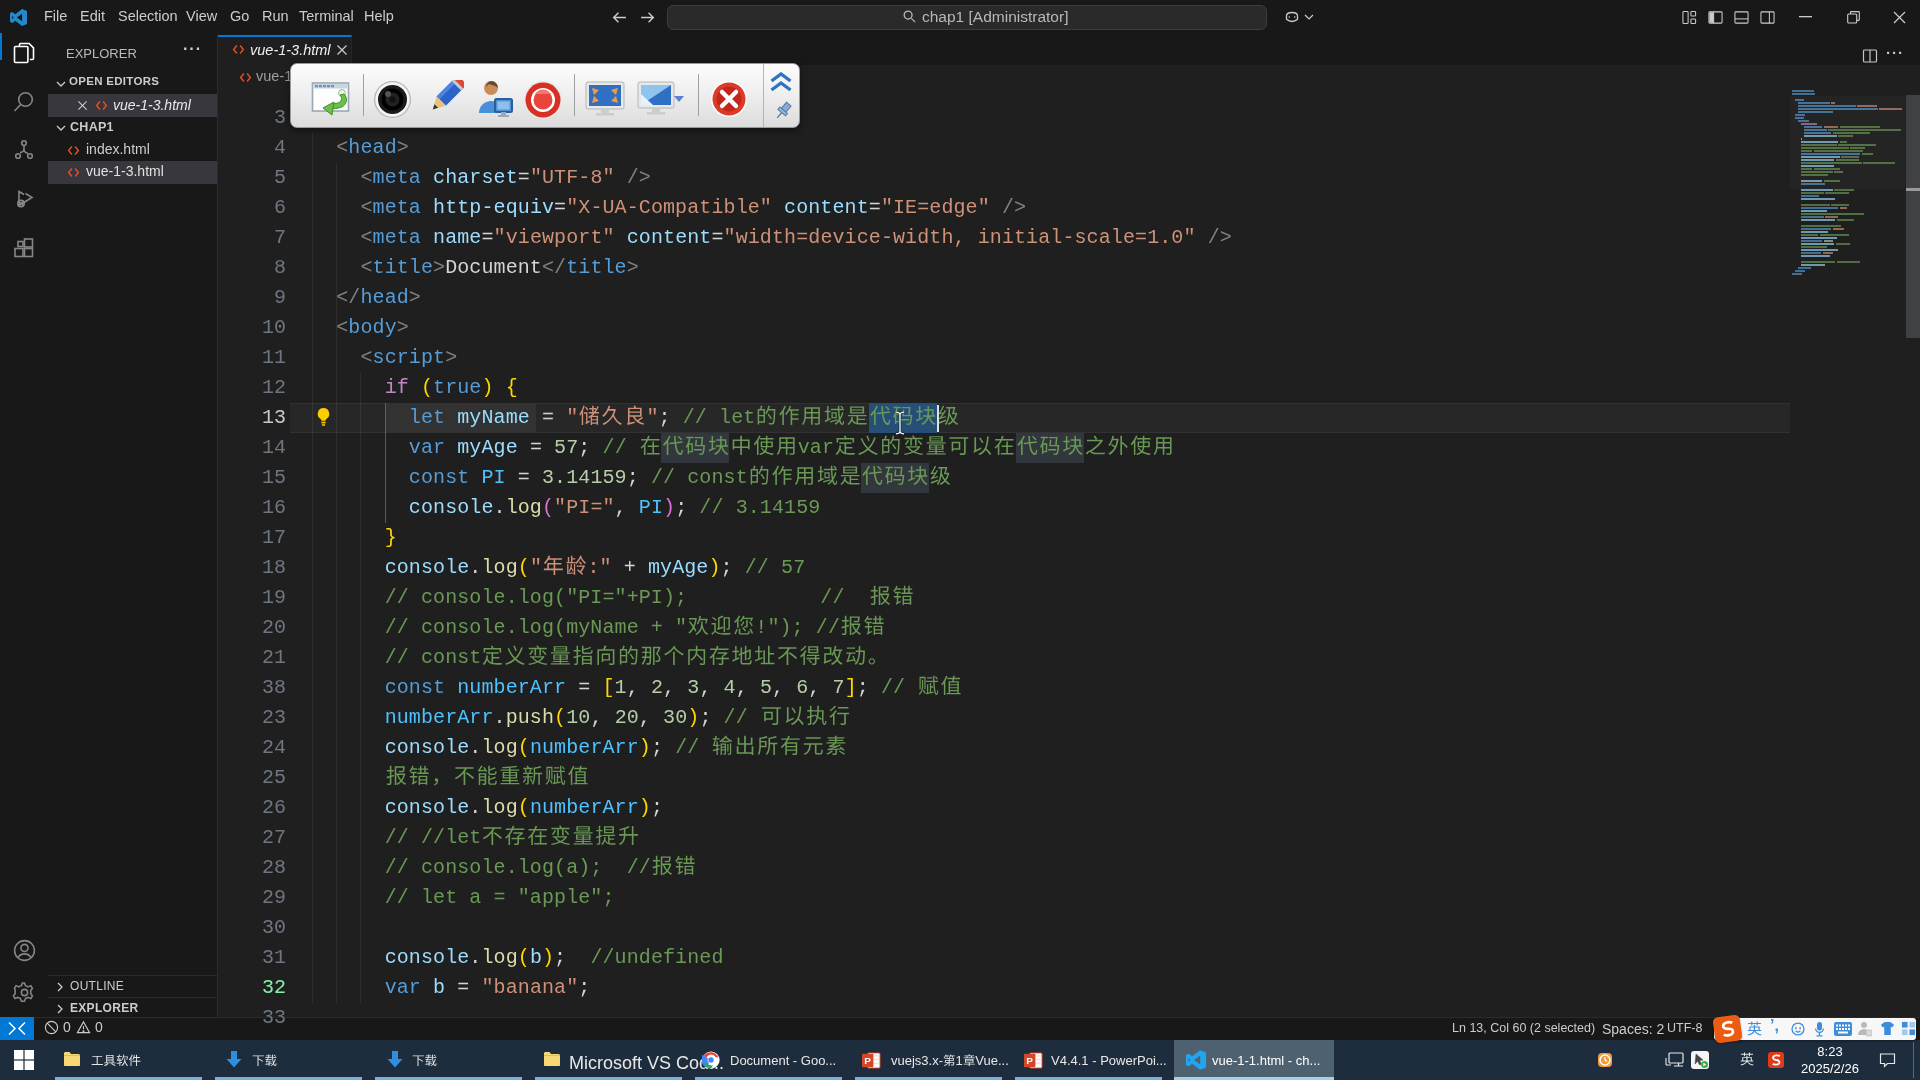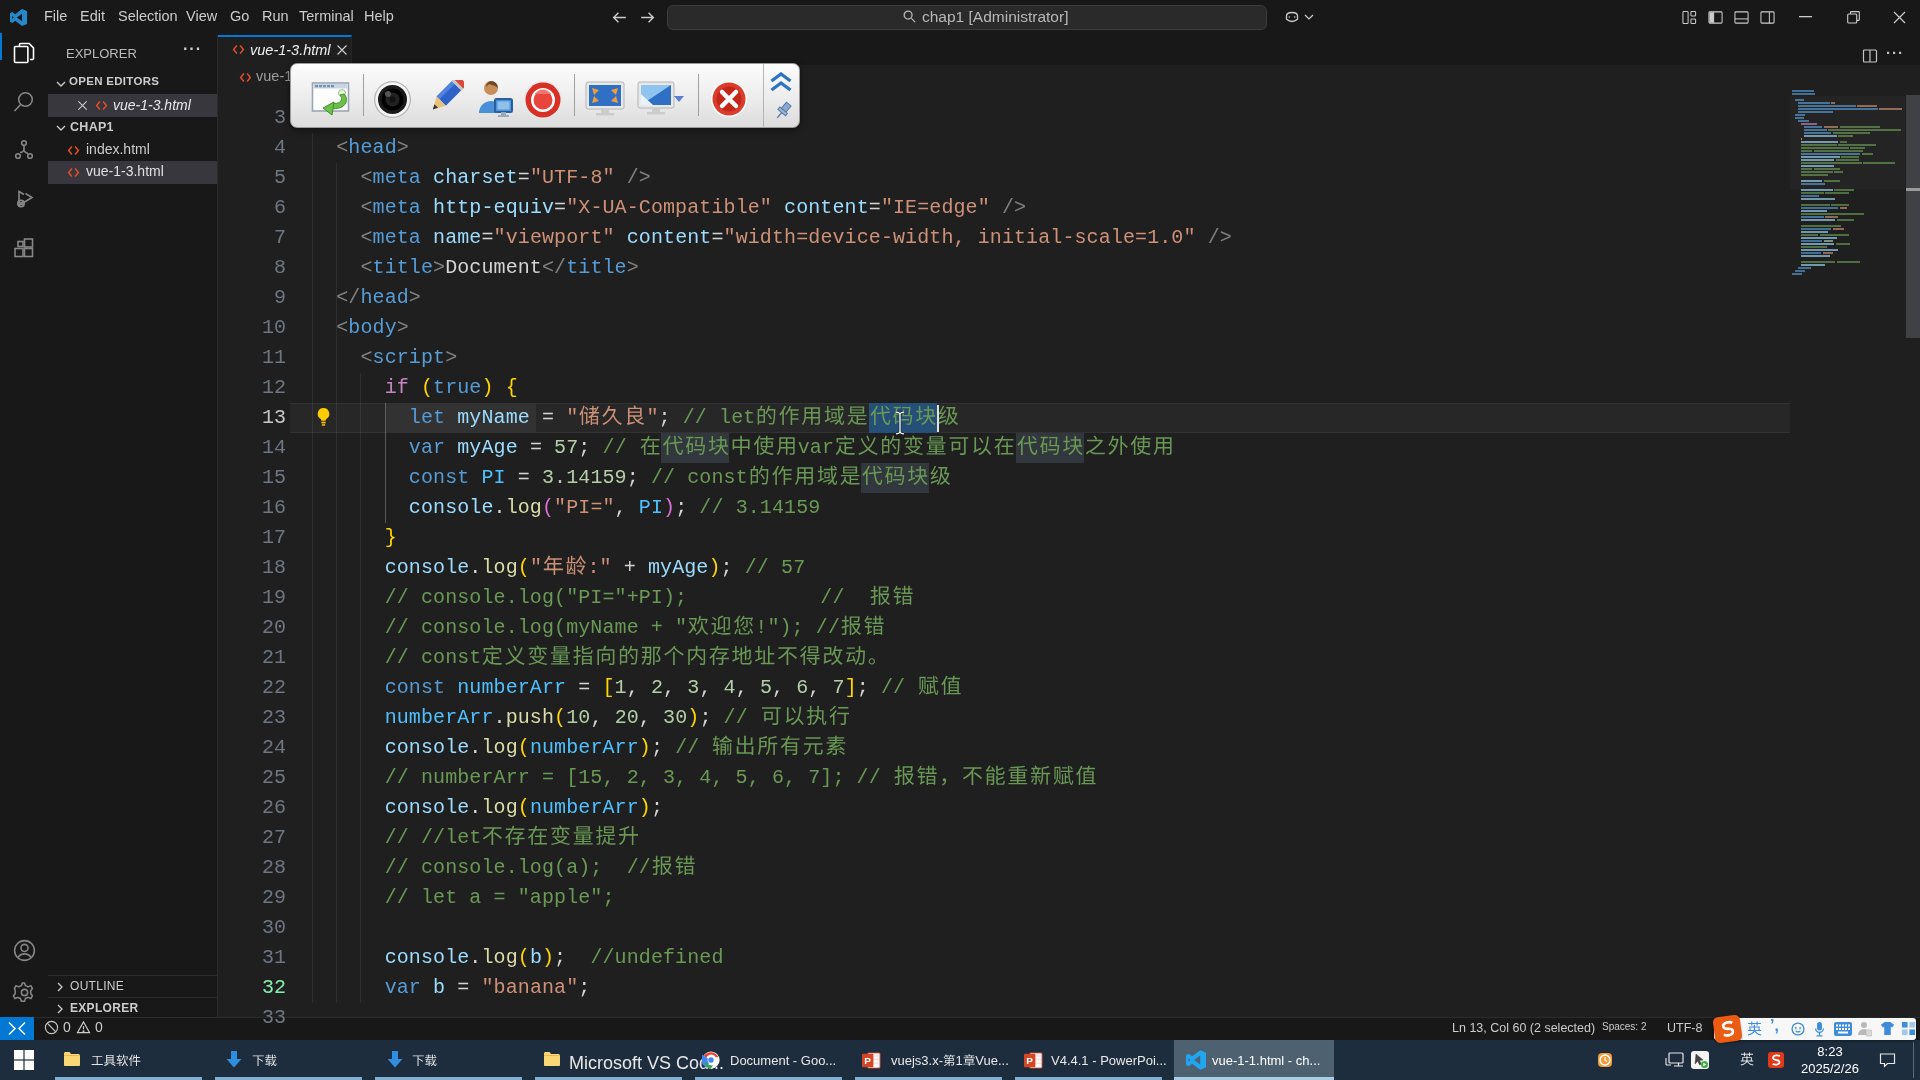--- a/index.html
+++ b/index.html
@@ -260,21 +260,21 @@
 <div class="num" style="top:373px;color:#6e7681">12</div>
 <div class="num" style="top:403px;color:#c8c8c8">13</div>
 <div class="num" style="top:433px;color:#6e7681">14</div>
 <div class="num" style="top:463px;color:#6e7681">15</div>
 <div class="num" style="top:493px;color:#6e7681">16</div>
 <div class="num" style="top:523px;color:#6e7681">17</div>
 <div class="num" style="top:553px;color:#6e7681">18</div>
 <div class="num" style="top:583px;color:#6e7681">19</div>
 <div class="num" style="top:613px;color:#6e7681">20</div>
 <div class="num" style="top:643px;color:#6e7681">21</div>
-<div class="num" style="top:673px;color:#6e7681">22</div>
+<div class="num" style="top:673px;color:#6e7681">38</div>
 <div class="num" style="top:703px;color:#6e7681">23</div>
 <div class="num" style="top:733px;color:#6e7681">24</div>
 <div class="num" style="top:763px;color:#6e7681">25</div>
 <div class="num" style="top:793px;color:#6e7681">26</div>
 <div class="num" style="top:823px;color:#6e7681">27</div>
 <div class="num" style="top:853px;color:#6e7681">28</div>
 <div class="num" style="top:883px;color:#6e7681">29</div>
 <div class="num" style="top:913px;color:#6e7681">30</div>
 <div class="num" style="top:943px;color:#6e7681">31</div>
 <div class="num" style="top:973px;color:#86efac">32</div>
@@ -399,21 +399,21 @@
       <use href="#q56" transform="translate(68.95 20.30) scale(0.0210)"></use>
     </svg></div>
 <div class="ln" style="top:733px"><span style="color:#d4d4d4">      </span><span style="color:#9cdcfe">console</span><span style="color:#d4d4d4">.</span><span style="color:#dcdcaa">log</span><span style="color:#ffd700">(</span><span style="color:#4fc1ff">numberArr</span><span style="color:#ffd700">)</span><span style="color:#d4d4d4">; </span><span style="color:#6a9955">// </span><svg class="ck" style="width:136.2px;height:30px;vertical-align:-9.70px" viewBox="0 0 136.2 30" fill="#6a9955">
       <use href="#q60" transform="translate(0.85 20.30) scale(0.0210)"></use>
       <use href="#q18" transform="translate(23.55 20.30) scale(0.0210)"></use>
       <use href="#q36" transform="translate(46.25 20.30) scale(0.0210)"></use>
       <use href="#q44" transform="translate(68.95 20.30) scale(0.0210)"></use>
       <use href="#q15" transform="translate(91.65 20.30) scale(0.0210)"></use>
       <use href="#q51" transform="translate(114.35 20.30) scale(0.0210)"></use>
     </svg></div>
-<div class="ln" style="top:763px"><span style="color:#d4d4d4">      </span><span style="color:#6a9955">// numberArr = [15, 2, 3, 4, 5, 6, 7]; // </span><svg class="ck" style="width:204.3px;height:30px;vertical-align:-9.70px" viewBox="0 0 204.3 30" fill="#6a9955">
+<div class="ln" style="top:763px"><span style="color:#d4d4d4">      </span><svg class="ck" style="width:204.3px;height:30px;vertical-align:-9.70px" viewBox="0 0 204.3 30" fill="#6a9955">
       <use href="#q38" transform="translate(0.85 20.30) scale(0.0210)"></use>
       <use href="#q65" transform="translate(23.55 20.30) scale(0.0210)"></use>
       <use href="#q67" transform="translate(46.25 20.30) scale(0.0210)"></use>
       <use href="#q2" transform="translate(68.95 20.30) scale(0.0210)"></use>
       <use href="#q53" transform="translate(91.65 20.30) scale(0.0210)"></use>
       <use href="#q63" transform="translate(114.35 20.30) scale(0.0210)"></use>
       <use href="#q42" transform="translate(137.05 20.30) scale(0.0210)"></use>
       <use href="#q57" transform="translate(159.75 20.30) scale(0.0210)"></use>
       <use href="#q13" transform="translate(182.45 20.30) scale(0.0210)"></use>
     </svg></div>
@@ -542,21 +542,21 @@
     <path d="M3.4 3.4l9.2 9.2"></path>
   </svg>
 <div class="a" style="left:63px;top:1019px;font-size:14px;color:#cccccc">0</div>
 <svg class="a" style="left:76px;top:1020px" width="15" height="15" viewBox="0 0 16 16" fill="none" stroke="#cccccc" stroke-width="1.2">
     <path d="M8 2L1.5 13.5h13L8 2z"></path>
     <path d="M8 6.5v3.5"></path>
     <circle cx="8" cy="12" r="0.5" fill="#cccccc"></circle>
   </svg>
 <div class="a" style="left:95px;top:1019px;font-size:14px;color:#cccccc">0</div>
 <div class="a" style="left:1452px;top:1021px;font-size:12.5px;color:#cccccc">Ln 13, Col 60 (2 selected)</div>
-<div class="a" style="left:1602px;top:1021px;font-size:10px;color:#cccccc">Spaces: 2</div>
+<div class="a" style="left:1602px;top:1021px;font-size:14px;color:#cccccc">Spaces: 2</div>
 <div class="a" style="left:1667px;top:1021px;font-size:12.5px;color:#cccccc">UTF-8</div>
 <svg class="a" style="left:14px;top:1050px" width="20" height="20" viewBox="0 0 20 20" fill="#ffffff">
     <rect x="0" y="0" width="9.4" height="9.4"></rect>
     <rect x="10.6" y="0" width="9.4" height="9.4"></rect>
     <rect x="0" y="10.6" width="9.4" height="9.4"></rect>
     <rect x="10.6" y="10.6" width="9.4" height="9.4"></rect>
   </svg>
 <div class="a" style="left:55px;top:1077px;width:147px;height:3px;background:#7fb0d3"></div>
 <svg class="a" style="left:64px;top:1052px" width="16" height="14" viewBox="0 0 16 14">
     <path fill="#f8d775" d="M0 1.5C0 .7.7 0 1.5 0h4l1.5 2h7.5c.8 0 1.5.7 1.5 1.5V12.5c0 .8-.7 1.5-1.5 1.5h-13C.7 14 0 13.3 0 12.5z"></path>

